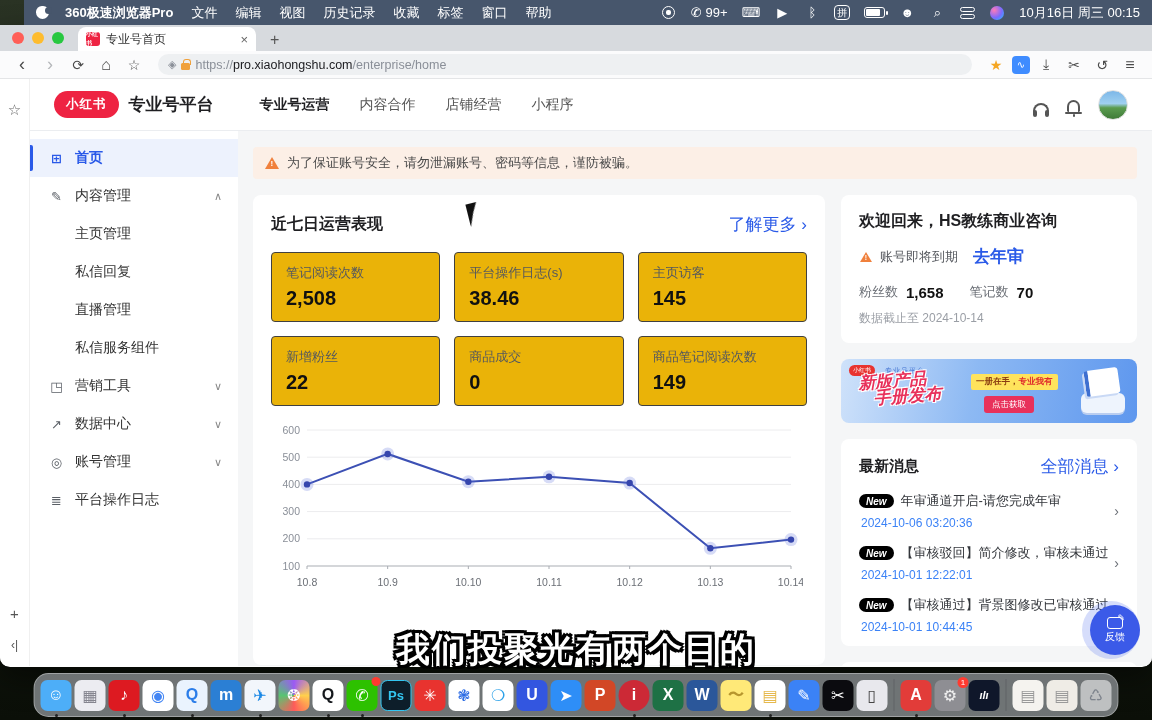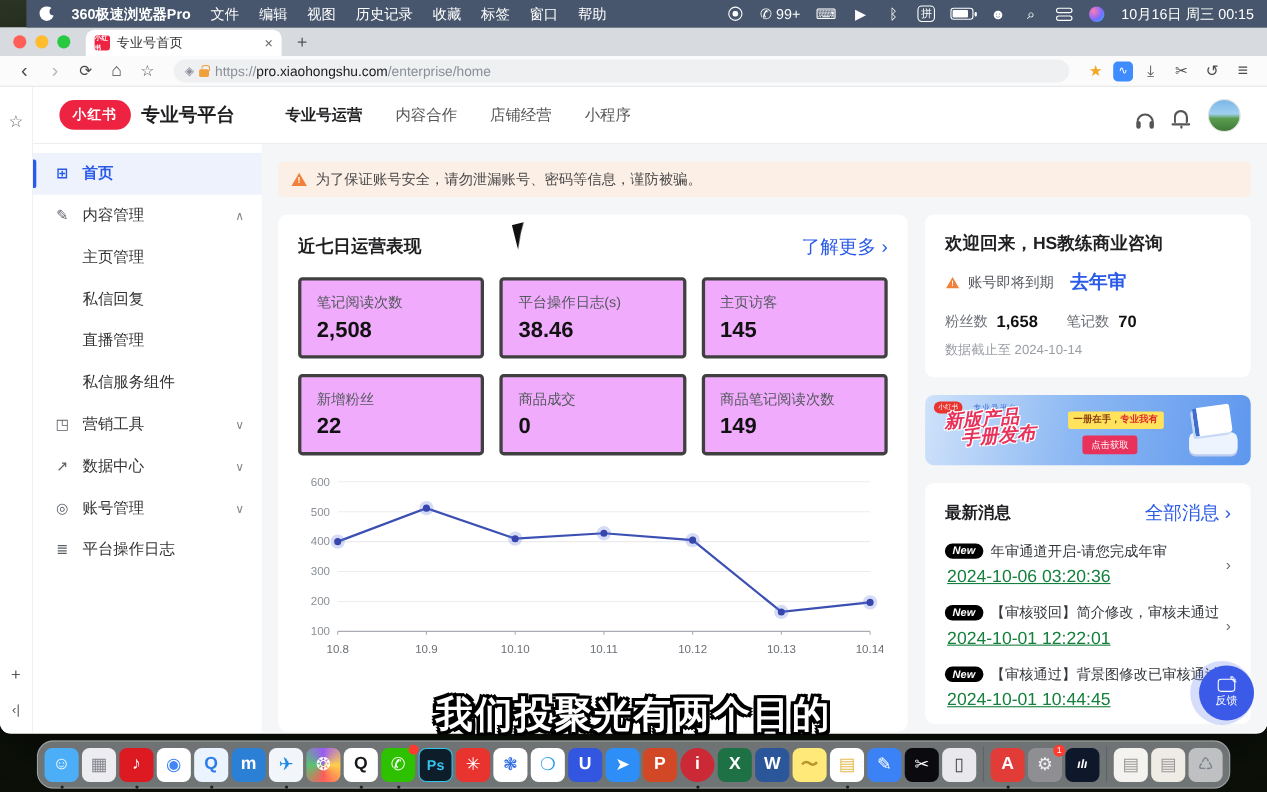--- a/index.html
+++ b/index.html
@@ -93,21 +93,21 @@
   .warn-banner { background:#fcefe6; border-radius:4px; height:32px; display:flex; align-items:center; padding:0 12px; font-size:13px; color:#4a4a4a; gap:8px; }
   .warn-tri { width:0; height:0; border-left:7px solid transparent; border-right:7px solid transparent; border-bottom:12px solid #f0803c; position:relative; flex:none; }
   .warn-tri::after { content:"!"; position:absolute; left:-1.5px; top:2px; color:#fff; font-size:8px; font-weight:bold; }
 
   .columns { display:flex; gap:16px; margin-top:16px; align-items:flex-start; }
   .dash-card { flex:1; background:#fff; border-radius:8px; padding:18px 18px 24px 18px; min-width:0; height:470px; }
   .card-hd { display:flex; align-items:center; justify-content:space-between; }
   .card-title { font-size:16px; font-weight:bold; color:#1f1f22; }
   .blue-link { font-size:17px; color:#2a5ae8; cursor:pointer; white-space:nowrap; }
   .stats-grid { display:grid; grid-template-columns:repeat(3,1fr); gap:14px; margin-top:16px; }
-  .stat-card { border:3px solid #404040; border-radius:4px; padding:11px 14px; background:#f0abfc; }
+  .stat-card { border:1px solid #404040; border-radius:4px; padding:11px 14px; background:#eab308; }
   .stat-label { font-size:13px; color:#55585e; }
   .stat-value { font-size:20px; font-weight:bold; color:#111; margin-top:5px; }
   .chart-wrap { margin-top:14px; }
 
   .right-col { width:296px; flex:none; display:flex; flex-direction:column; gap:16px; }
   .welcome-card { background:#fff; border-radius:8px; padding:16px 18px; }
   .welcome-title { font-size:16px; font-weight:bold; color:#1f1f22; }
   .renew-row { display:flex; align-items:center; gap:7px; margin-top:13px; font-size:13px; color:#55585e; }
   .renew-row .blue-link { font-weight:bold; margin-left:8px; }
   .fans-row { display:flex; align-items:center; margin-top:15px; font-size:13px; color:#6b6f76; gap:8px; }
@@ -127,21 +127,21 @@
   .promo-art { position:absolute; right:10px; top:10px; width:52px; height:44px; }
   .promo-art .pad { position:absolute; bottom:0; right:2px; width:44px; height:20px; background:#eef4fd; border-radius:6px; box-shadow:0 2px 0 #b9cdf0; }
   .promo-art .book { position:absolute; top:0; right:8px; width:34px; height:26px; background:#fff; border-radius:3px; transform:rotate(-8deg); box-shadow:-2px 2px 0 #c9d9f5; border-left:4px solid #3e6fd0; }
 
   .messages-card { background:#fff; border-radius:8px; padding:16px 18px 12px 18px; }
   .msg-item { display:flex; align-items:center; margin-top:14px; cursor:pointer; }
   .msg-body { flex:1; min-width:0; }
   .msg-line { display:flex; align-items:center; gap:7px; }
   .new-badge { background:#000000; color:#fff; font-size:10px; font-weight:bold; font-style:italic; border-radius:9px; padding:1.5px 7px; flex:none; }
   .msg-title { font-size:13px; color:#33363b; white-space:nowrap; overflow:hidden; }
-  .msg-time { font-size:16px; color:#15803d; margin-top:6px; margin-left:2px;text-decoration:underline; }
+  .msg-time { font-size:12px; color:#3b82f6; margin-top:6px; margin-left:2px; }
   .msg-chev { color:#6b6f76; font-size:14px; margin-left:6px; }
 
   .hot-card { background:#fff; border-radius:8px; padding:16px 18px; height:60px; }
 
   
   .feedback { position:absolute; left:1082px; top:601px; width:58px; height:58px; border-radius:50%;
     background:rgba(90,120,240,.25); display:flex; align-items:center; justify-content:flex-end; z-index:30; cursor:pointer; }
   .feedback-inner { width:50px; height:50px; border-radius:50%; background:#3b5ae8; color:#fff; display:flex; flex-direction:column; align-items:center; justify-content:center; font-size:10px; gap:1px; }
   .fb-ic { width:16px; height:12px; border:1.5px solid #fff; border-radius:3px; position:relative; }
   .fb-ic::after { content:"✎"; position:absolute; right:-3px; top:-5px; font-size:9px; }

